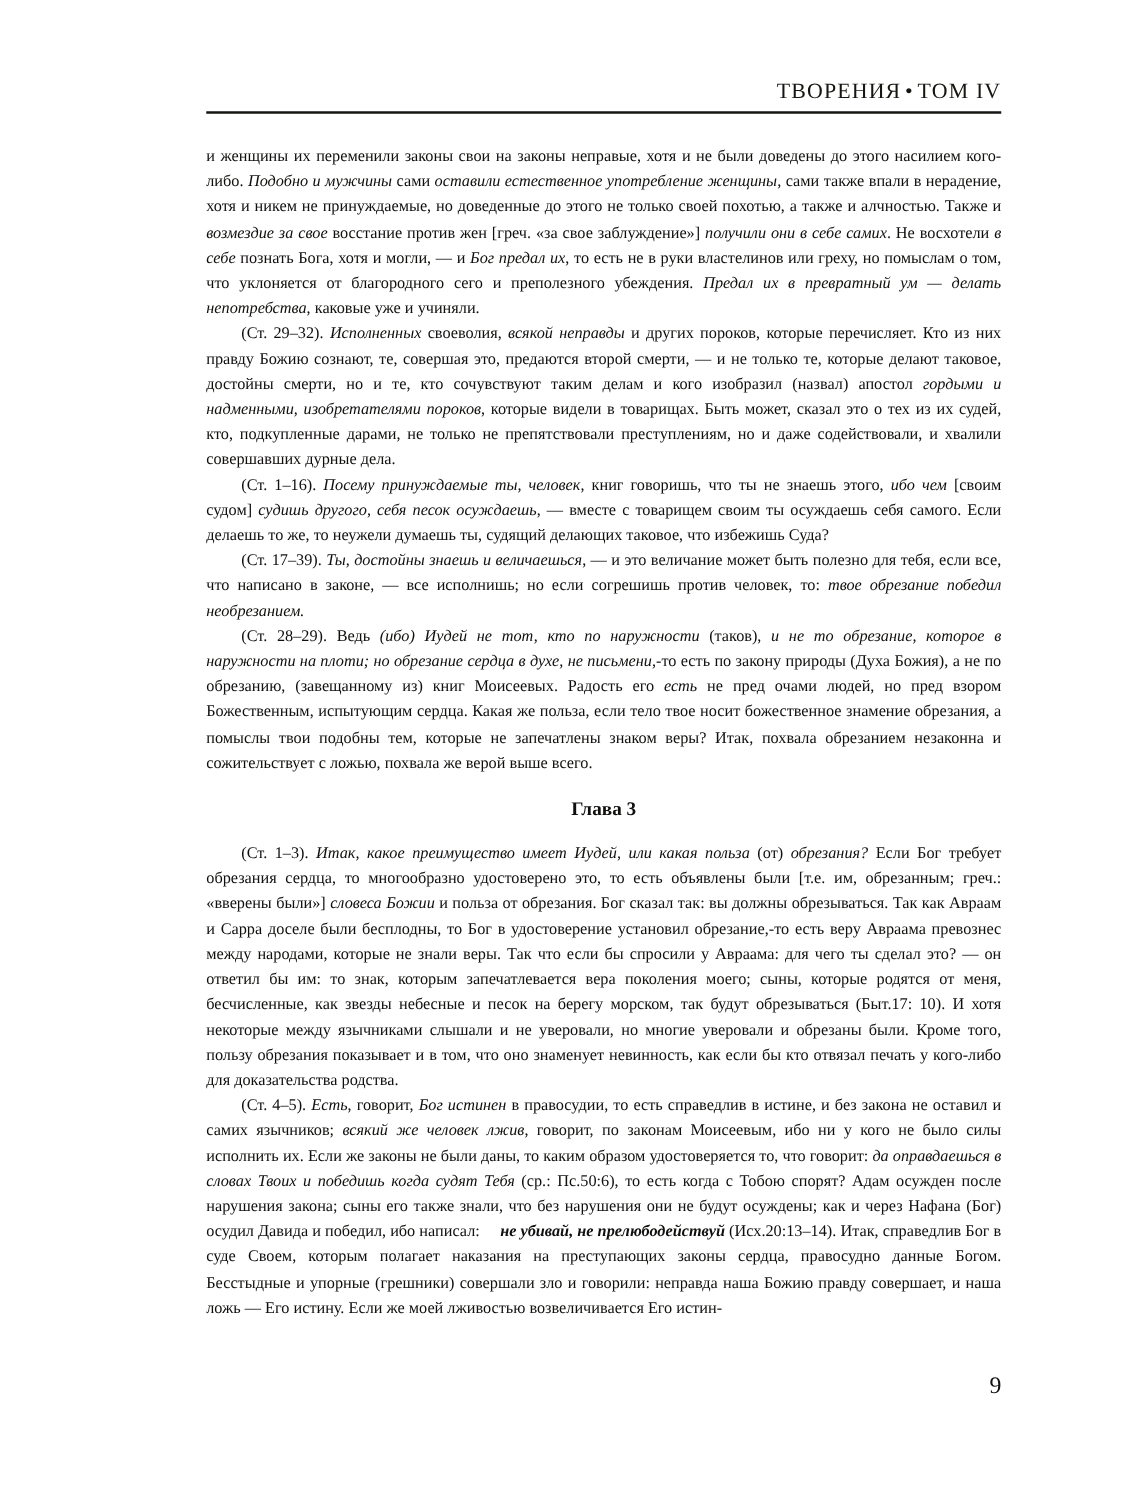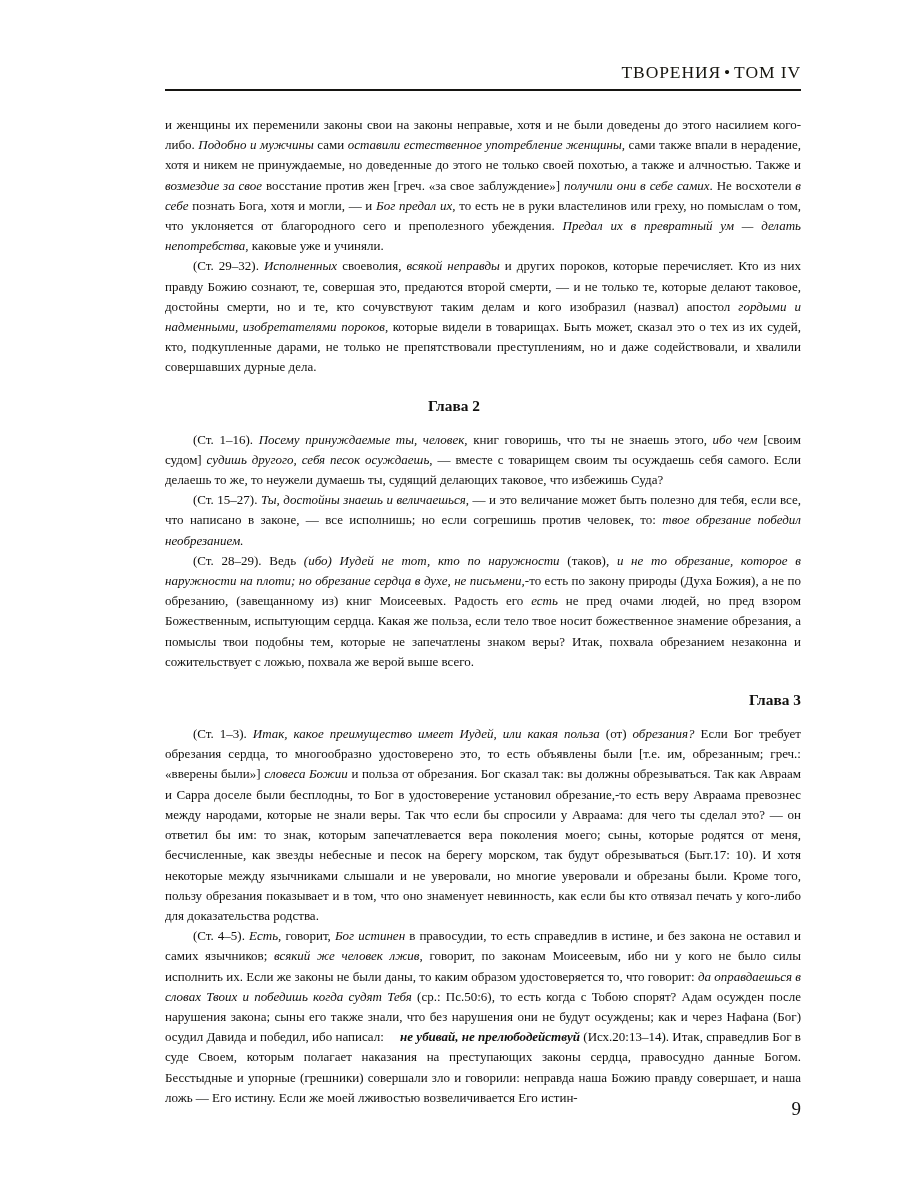--- a/index.html
+++ b/index.html
@@ -75,21 +75,21 @@
     font-weight: bold;
     font-size: 15.4px;
     line-height: 20px;
     margin: 18px 0 14px 0;
   }
   .chapter-heading.left-offset {
     text-align: left;
     padding-left: 263px;
   }
   .chapter-heading.centered {
-    text-align: right;
+    text-align: center;
   }
   
   .folio {
     position: absolute;
     left: 0;
     top: 1098px;
     width: 801px;
     text-align: right;
     font-size: 19px;
     color: #111;
@@ -105,25 +105,24 @@
     <div class="header">
       <span>ТВОРЕНИЯ</span><span class="bullet">•</span><span>ТОМ IV</span>
     </div>
 
     <hr class="rule">
 
     <p class="para"><span>и женщины их переменили законы свои на законы неправые, хотя и не были доведены до этого насилием кого-либо. </span><i>Подобно и мужчины</i><span> сами </span><i>оставили естественное употребление женщины,</i><span> сами также впали в нерадение, хотя и никем не принуждаемые, но доведенные до этого не только своей похотью, а также и алчностью. Также и </span><i>возмездие за свое</i><span> восстание против жен [греч. «за свое заблуждение»] </span><i>получили они в себе самих</i><span>. Не восхотели </span><i>в себе</i><span> познать Бога, хотя и могли, — и </span><i>Бог предал их</i><span>, то есть не в руки властелинов или греху, но помыслам о том, что уклоняется от благородного сего и преполезного убеждения. </span><i>Предал их в превратный ум — делать непотребства</i><span>, каковые уже и учиняли.</span></p>
 
     <p class="para indent"><span>(Ст. 29–32). </span><i>Исполненных</i><span> своеволия, </span><i>всякой неправды</i><span> и других пороков, которые перечисляет. Кто из них правду Божию сознают, те, совершая это, предаются второй смерти, — и не только те, которые делают таковое, достойны смерти, но и те, кто сочувствуют таким делам и кого изобразил (назвал) апостол </span><i>гордыми и надменными, изобретателями пороков</i><span>, которые видели в товарищах. Быть может, сказал это о тех из их судей, кто, подкупленные дарами, не только не препятствовали преступлениям, но и даже содействовали, и хвалили совершавших дурные дела.</span></p>
 
-    <div class="chapter-heading left-offset">Глава 2</div>
 
     <p class="para indent"><span>(Ст. 1–16). </span><i>Посему принуждаемые ты, человек</i><span>, книг говоришь, что ты не знаешь этого, </span><i>ибо чем</i><span> [своим судом] </span><i>судишь другого, себя песок осуждаешь</i><span>, — вместе с товарищем своим ты осуждаешь себя самого. Если делаешь то же, то неужели думаешь ты, судящий делающих таковое, что избежишь Суда?</span></p>
 
-    <p class="para indent"><span>(Ст. 15–27). </span><i>Ты, достойны знаешь и величаешься</i><span>, — и это величание может быть полезно для тебя, если все, что написано в законе, — все исполнишь; но если согрешишь против человек, то: </span><i>твое обрезание победил необрезанием.</i></p>
+    <p class="para indent"><span>(Ст. 17–39). </span><i>Ты, достойны знаешь и величаешься</i><span>, — и это величание может быть полезно для тебя, если все, что написано в законе, — все исполнишь; но если согрешишь против человек, то: </span><i>твое обрезание победил необрезанием.</i></p>
 
     <p class="para indent"><span>(Ст. 28–29). Ведь </span><i>(ибо) Иудей не тот, кто по наружности</i><span> (таков), </span><i>и не то обрезание, которое в наружности на плоти; но обрезание сердца в духе, не письмени,</i><span>-то есть по закону природы (Духа Божия), а не по обрезанию, (завещанному из) книг Моисеевых. Радость его </span><i>есть</i><span> не пред очами людей, но пред взором Божественным, испытующим сердца. Какая же польза, если тело твое носит божественное знамение обрезания, а помыслы твои подобны тем, которые не запечатлены знаком веры? Итак, похвала обрезанием незаконна и сожительствует с ложью, похвала же верой выше всего.</span></p>
 
     <div class="chapter-heading centered">Глава 3</div>
 
     <p class="para indent"><span>(Ст. 1–3). </span><i>Итак, какое преимущество имеет Иудей, или какая польза</i><span> (от) </span><i>обрезания?</i><span> Если Бог требует обрезания сердца, то многообразно удостоверено это, то есть объявлены были [т.е. им, обрезанным; греч.: «вверены были»] </span><i>словеса Божии</i><span> и польза от обрезания. Бог сказал так: вы должны обрезываться. Так как Авраам и Сарра доселе были бесплодны, то Бог в удостоверение установил обрезание,-то есть веру Авраама превознес между народами, которые не знали веры. Так что если бы спросили у Авраама: для чего ты сделал это? — он ответил бы им: то знак, которым запечатлевается вера поколения моего; сыны, которые родятся от меня, бесчисленные, как звезды небесные и песок на берегу морском, так будут обрезываться (Быт.17: 10). И хотя некоторые между язычниками слышали и не уверовали, но многие уверовали и обрезаны были. Кроме того, пользу обрезания показывает и в том, что оно знаменует невинность, как если бы кто отвязал печать у кого-либо для доказательства родства.</span></p>
 
     <p class="para indent"><span>(Ст. 4–5). </span><i>Есть</i><span>, говорит, </span><i>Бог истинен</i><span> в правосудии, то есть справедлив в истине, и без закона не оставил и самих язычников; </span><i>всякий же человек лжив</i><span>, говорит, по законам Моисеевым, ибо ни у кого не было силы исполнить их. Если же законы не были даны, то каким образом удостоверяется то, что говорит: </span><i>да оправдаешься в словах Твоих и победишь когда судят Тебя</i><span> (ср.: Пс.50:6), то есть когда с Тобою спорят? Адам осужден после нарушения закона; сыны его также знали, что без нарушения они не будут осуждены; как и через Нафана (Бог) осудил Давида и победил, ибо написал: </span><span class="bi">не убивай, не прелюбодействуй</span><span> (Исх.20:13–14). Итак, справедлив Бог в суде Своем, которым полагает наказания на преступающих законы сердца, правосудно данные Богом. Бесстыдные и упорные (грешники) совершали зло и говорили: неправда наша Божию правду совершает, и наша ложь — Его истину. Если же моей лживостью возвеличивается Его истин-</span></p>
 
   </div>

